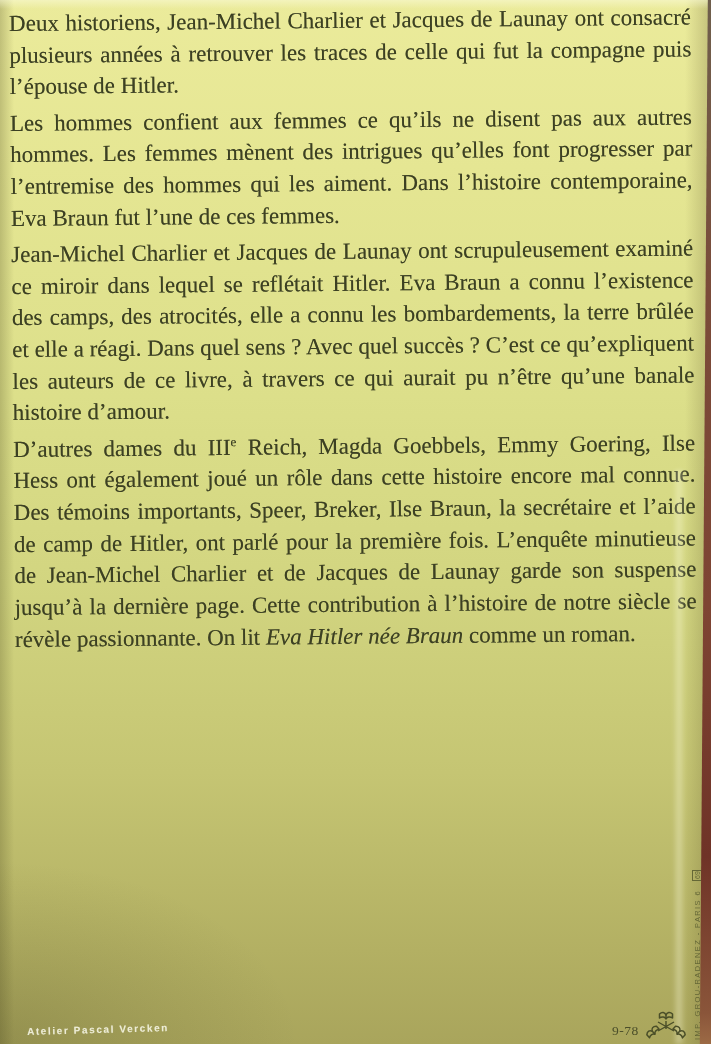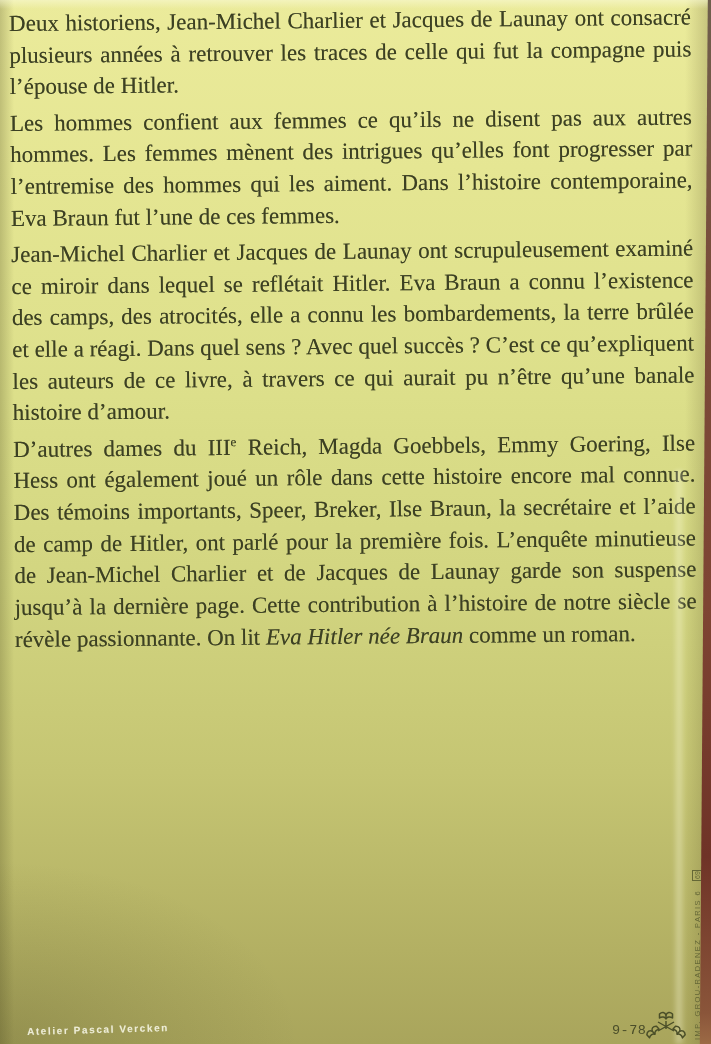--- a/index.html
+++ b/index.html
@@ -74,21 +74,21 @@
     letter-spacing: 1.6px;
     color: rgba(250, 250, 235, 0.80);
     text-shadow: 0 0 1px rgba(250,250,235,0.35);
   }
 
   
   .date-code {
     position: absolute;
     left: 612px;
     top: 1023px;
-    font-family: Liberation Mono, monospace;
+    font-family: Liberation Serif, serif;
     font-size: 13.5px;
     letter-spacing: 0.5px;
     color: #4b4e2a;
   }
 
   
   .colophon {
     position: absolute;
     left: 641px;
     top: 1009px;

